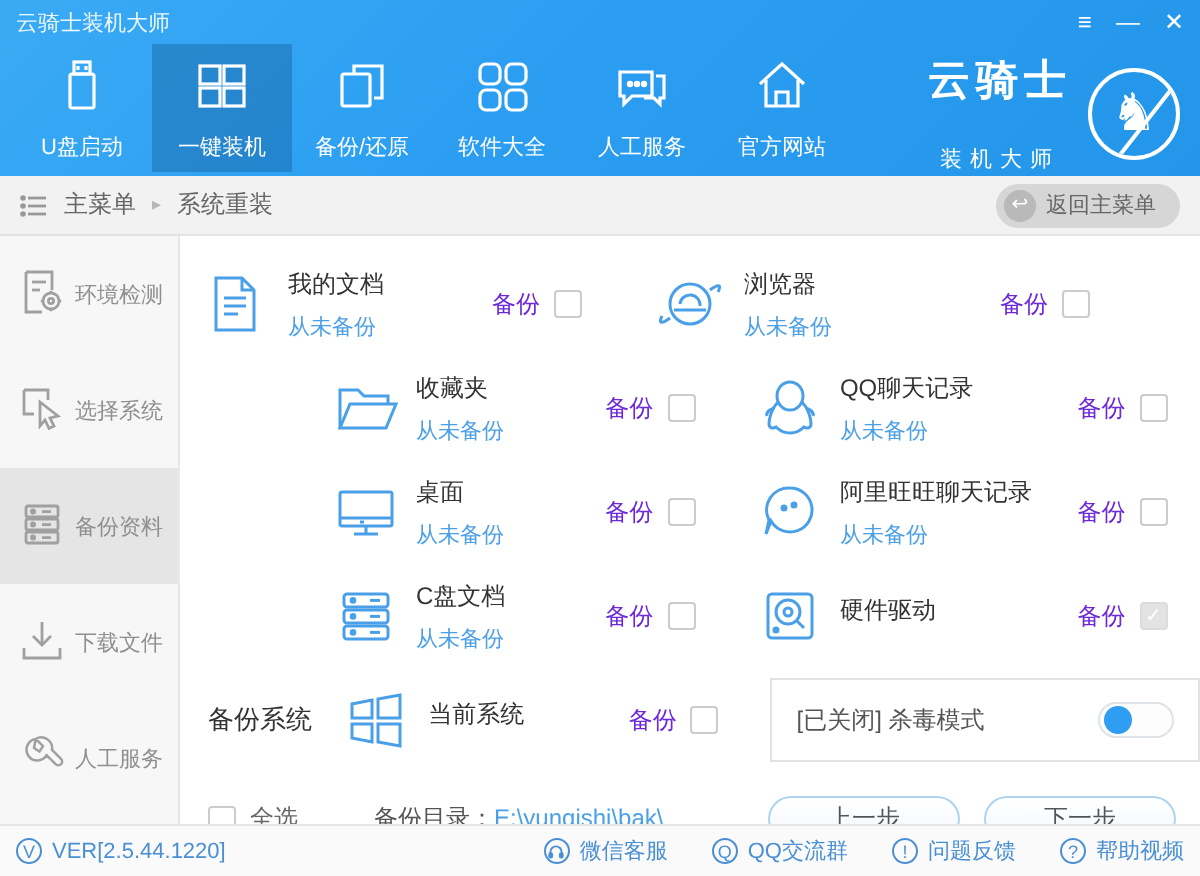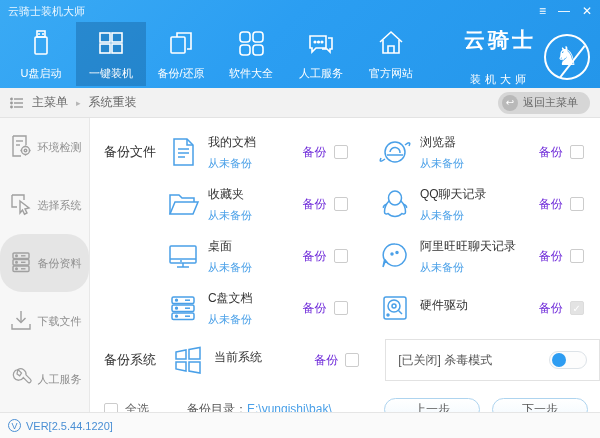--- a/index.html
+++ b/index.html
@@ -39,21 +39,21 @@
              display:flex; align-items:center; gap:5px; color:#666; cursor:pointer; font-size:11px; }
   .backbtn .circ { width:16px; height:16px; background:#b9b9b9; border-radius:50%; color:#fff;
                    display:flex; align-items:center; justify-content:center; font-size:10px; }
 
   
   .sidebar { position:absolute; top:118px; left:0; width:90px; bottom:26px; background:#f7f7f7;
              border-right:1px solid #e8e8e8; display:flex; flex-direction:column; }
   .side-item { height:58px; display:flex; flex-direction:row; align-items:center; justify-content:center;
                gap:4px; color:#8f8f8f; cursor:pointer; }
   .side-item svg { width:26px; height:26px; stroke:#a0a0a0; fill:none; stroke-width:1.4; }
-  .side-item.active { background:#e5e5e5;border-radius:22px; }
+  .side-item.active { background:#e5e5e5; }
   .side-label { font-size:11px; }
 
   
   .main { position:absolute; top:118px; left:90px; width:510px; bottom:26px; background:#fff; padding-top:8px; }
   .row { display:flex; align-items:center; height:52px; }
   .cell-sec { width:72px; padding-left:14px; font-size:13px; color:#333; }
   .cell-icon { width:54px; display:flex; justify-content:center; }
   .cell-icon svg { width:34px; height:34px; stroke:#4aa0e8; fill:none; stroke-width:1.5; }
   .cell-text { width:102px; }
   .item-name { color:#333; font-size:12px; margin-bottom:5px; }
@@ -240,21 +240,20 @@
     <span><svg viewBox="0 0 26 26">
           <path d="M10 4 a6 6 0 1 0 6 9 l5 5 a2 2 0 0 0 3 -3 l-5 -5 a6 6 0 0 0 -9 -6 l4 4 -2 3 -3 -2 z" transform="scale(0.9) translate(1,1)"></path>
         </svg></span>
     <span class="side-label">人工服务</span>
   </div>
 </div>
 
 <div class="main">
 
   <div class="row">
-    <div class="cell-sec">备份文件</div>
     <div class="cell-icon">
         <svg viewBox="0 0 34 34">
           <path d="M8 4 h13 l6 6 v20 H8 z"></path>
           <path d="M21 4 v6 h6"></path>
           <line x1="12" y1="14" x2="23" y2="14"></line>
           <line x1="12" y1="18" x2="23" y2="18"></line>
           <line x1="12" y1="22" x2="19" y2="22"></line>
         </svg>
       </div>
     <div class="cell-text">
@@ -430,13 +429,37 @@
     <div class="stepbtn prev">上一步</div>
     <div class="stepbtn next">下一步</div>
   </div>
 </div>
 
 <div class="footer">
   <div class="ver">
     <span class="circle-ic">V</span>
     <span>VER[2.5.44.1220]</span>
   </div>
+  <div class="foot-links">
+    <div class="foot-link">
+      <span class="circle-ic">
+          <svg width="8" height="8" viewBox="0 0 10 10" fill="none" stroke="#4a8fd4" stroke-width="1.2">
+            <path d="M1.5 7 v-2 a3.5 3.5 0 0 1 7 0 v2"></path>
+            <rect x="0.8" y="5.8" width="1.8" height="2.6" rx="0.8" fill="#4a8fd4"></rect>
+            <rect x="7.4" y="5.8" width="1.8" height="2.6" rx="0.8" fill="#4a8fd4"></rect>
+          </svg>
+        </span>
+      <span>微信客服</span>
+    </div>
+    <div class="foot-link">
+      <span class="circle-ic">Q</span>
+      <span>QQ交流群</span>
+    </div>
+    <div class="foot-link">
+      <span class="circle-ic">!</span>
+      <span>问题反馈</span>
+    </div>
+    <div class="foot-link">
+      <span class="circle-ic">?</span>
+      <span>帮助视频</span>
+    </div>
+  </div>
 </div>
 
 </body></html>

